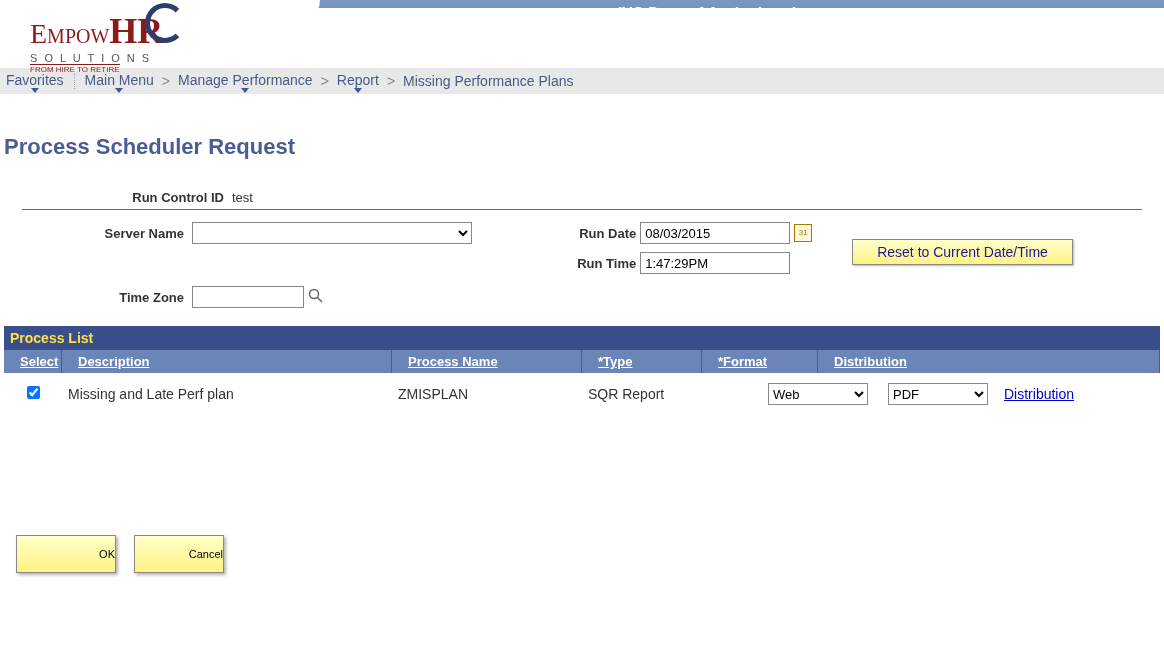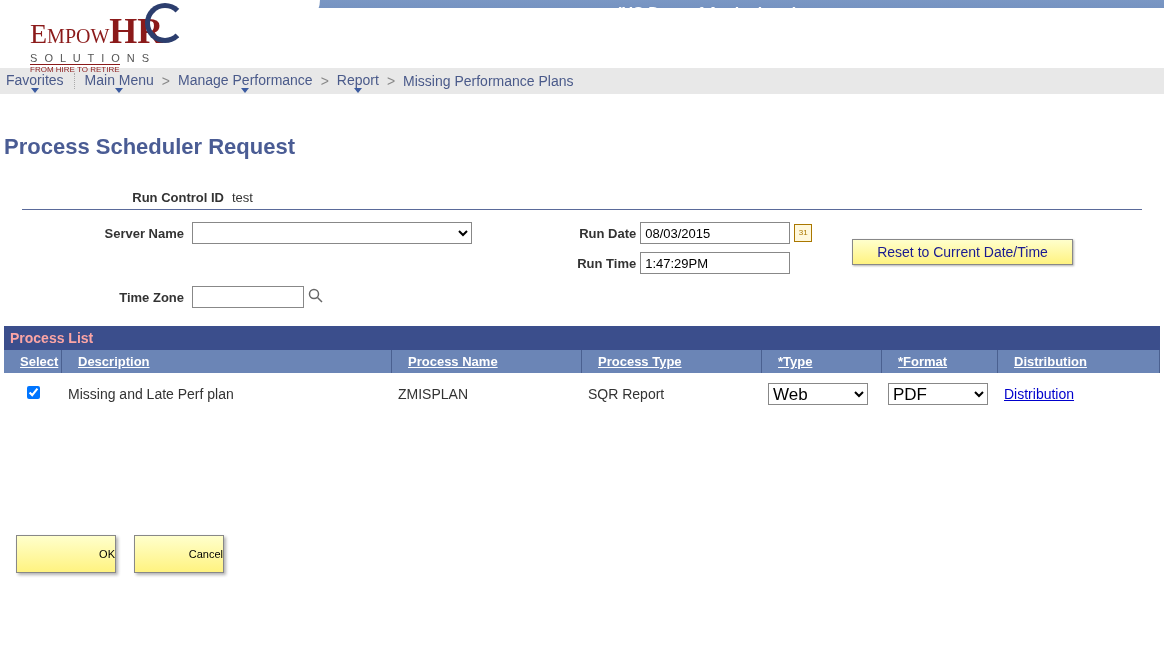--- a/index.html
+++ b/index.html
@@ -122,21 +122,21 @@
       border: 1px solid #888;
       padding: 2px 4px;
       height: 22px;
       font-size: 13px;
       background: #fff;
     }
     .select-input {
       border: 1px solid #888;
       height: 22px;
       background: #fff;
-      font-size: 17px;
+      font-size: 13px;
     }
     .server-select { width: 280px; }
     .tz-input { width: 112px; }
     .date-input { width: 150px; }
     .time-input { width: 150px; }
     
     .cal-icon {
       display: inline-block;
       width: 18px;
       height: 18px;
@@ -167,21 +167,21 @@
       color: #1a1a90;
       box-shadow: 1px 1px 2px rgba(0,0,0,0.3);
     }
     
     .right-inner { display: flex; flex-direction: column; }
     .right-row-wrap { display: flex; align-items: center; }
 
     .process-list { margin-top: 10px; }
     .process-caption {
       background: #3b4e8c;
-      color: #fca5a5;
+      color: #fde047;
       font-weight: bold;
       padding: 4px 6px;
       font-size: 14px;
     }
     .process-headers {
       display: flex;
       background: #6b85b6;
       color: #fff;
       font-weight: bold;
       font-size: 13px;
@@ -304,21 +304,20 @@
       </div>
     </div>
   </div>
 
   <div class="process-list">
     <div class="process-caption">Process List</div>
     <div class="process-headers">
       <div class="col-select">Select</div>
       <div class="col-desc">Description</div>
       <div class="col-pname">Process Name</div>
-      <div class="col-ptype">Process Type</div>
       <div class="col-type">*Type</div>
       <div class="col-format">*Format</div>
       <div class="col-dist">Distribution</div>
     </div>
     <div class="process-row">
       <div class="col-select"><input type="checkbox" checked="" style=""></div>
       <div class="col-desc">Missing and Late Perf plan</div>
       <div class="col-pname">ZMISPLAN</div>
       <div class="col-ptype">SQR Report</div>
       <div class="col-type">

